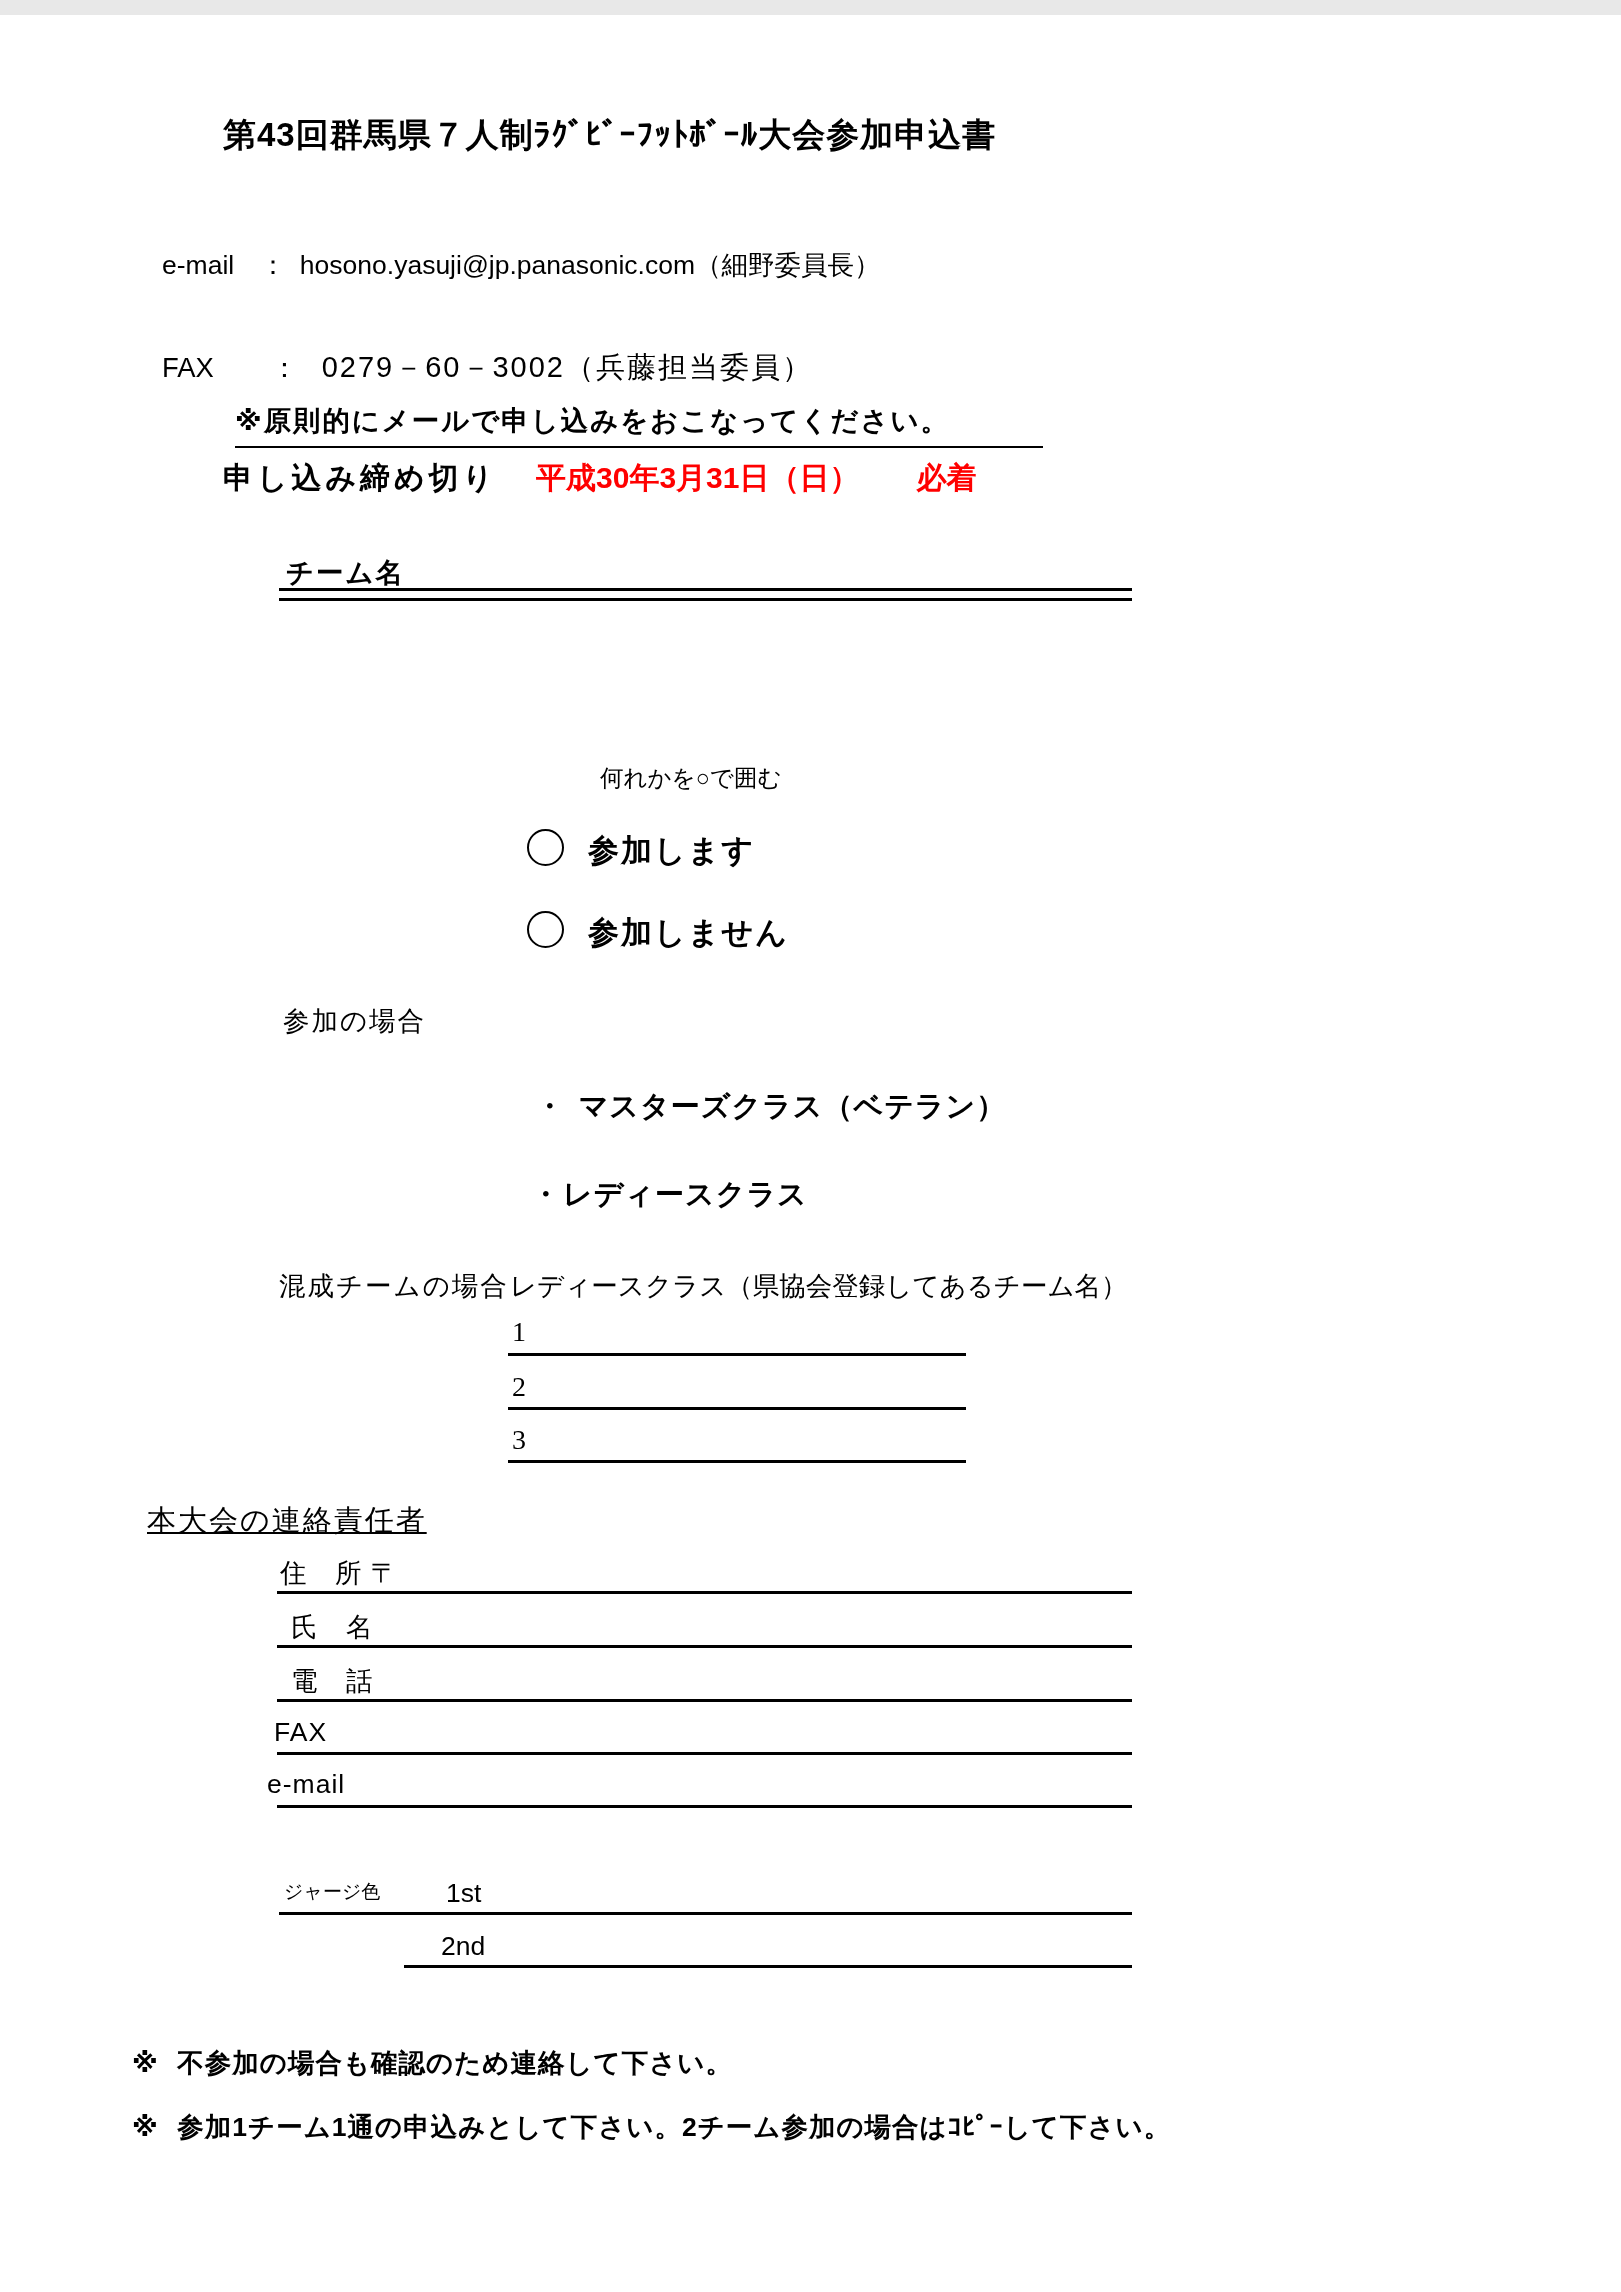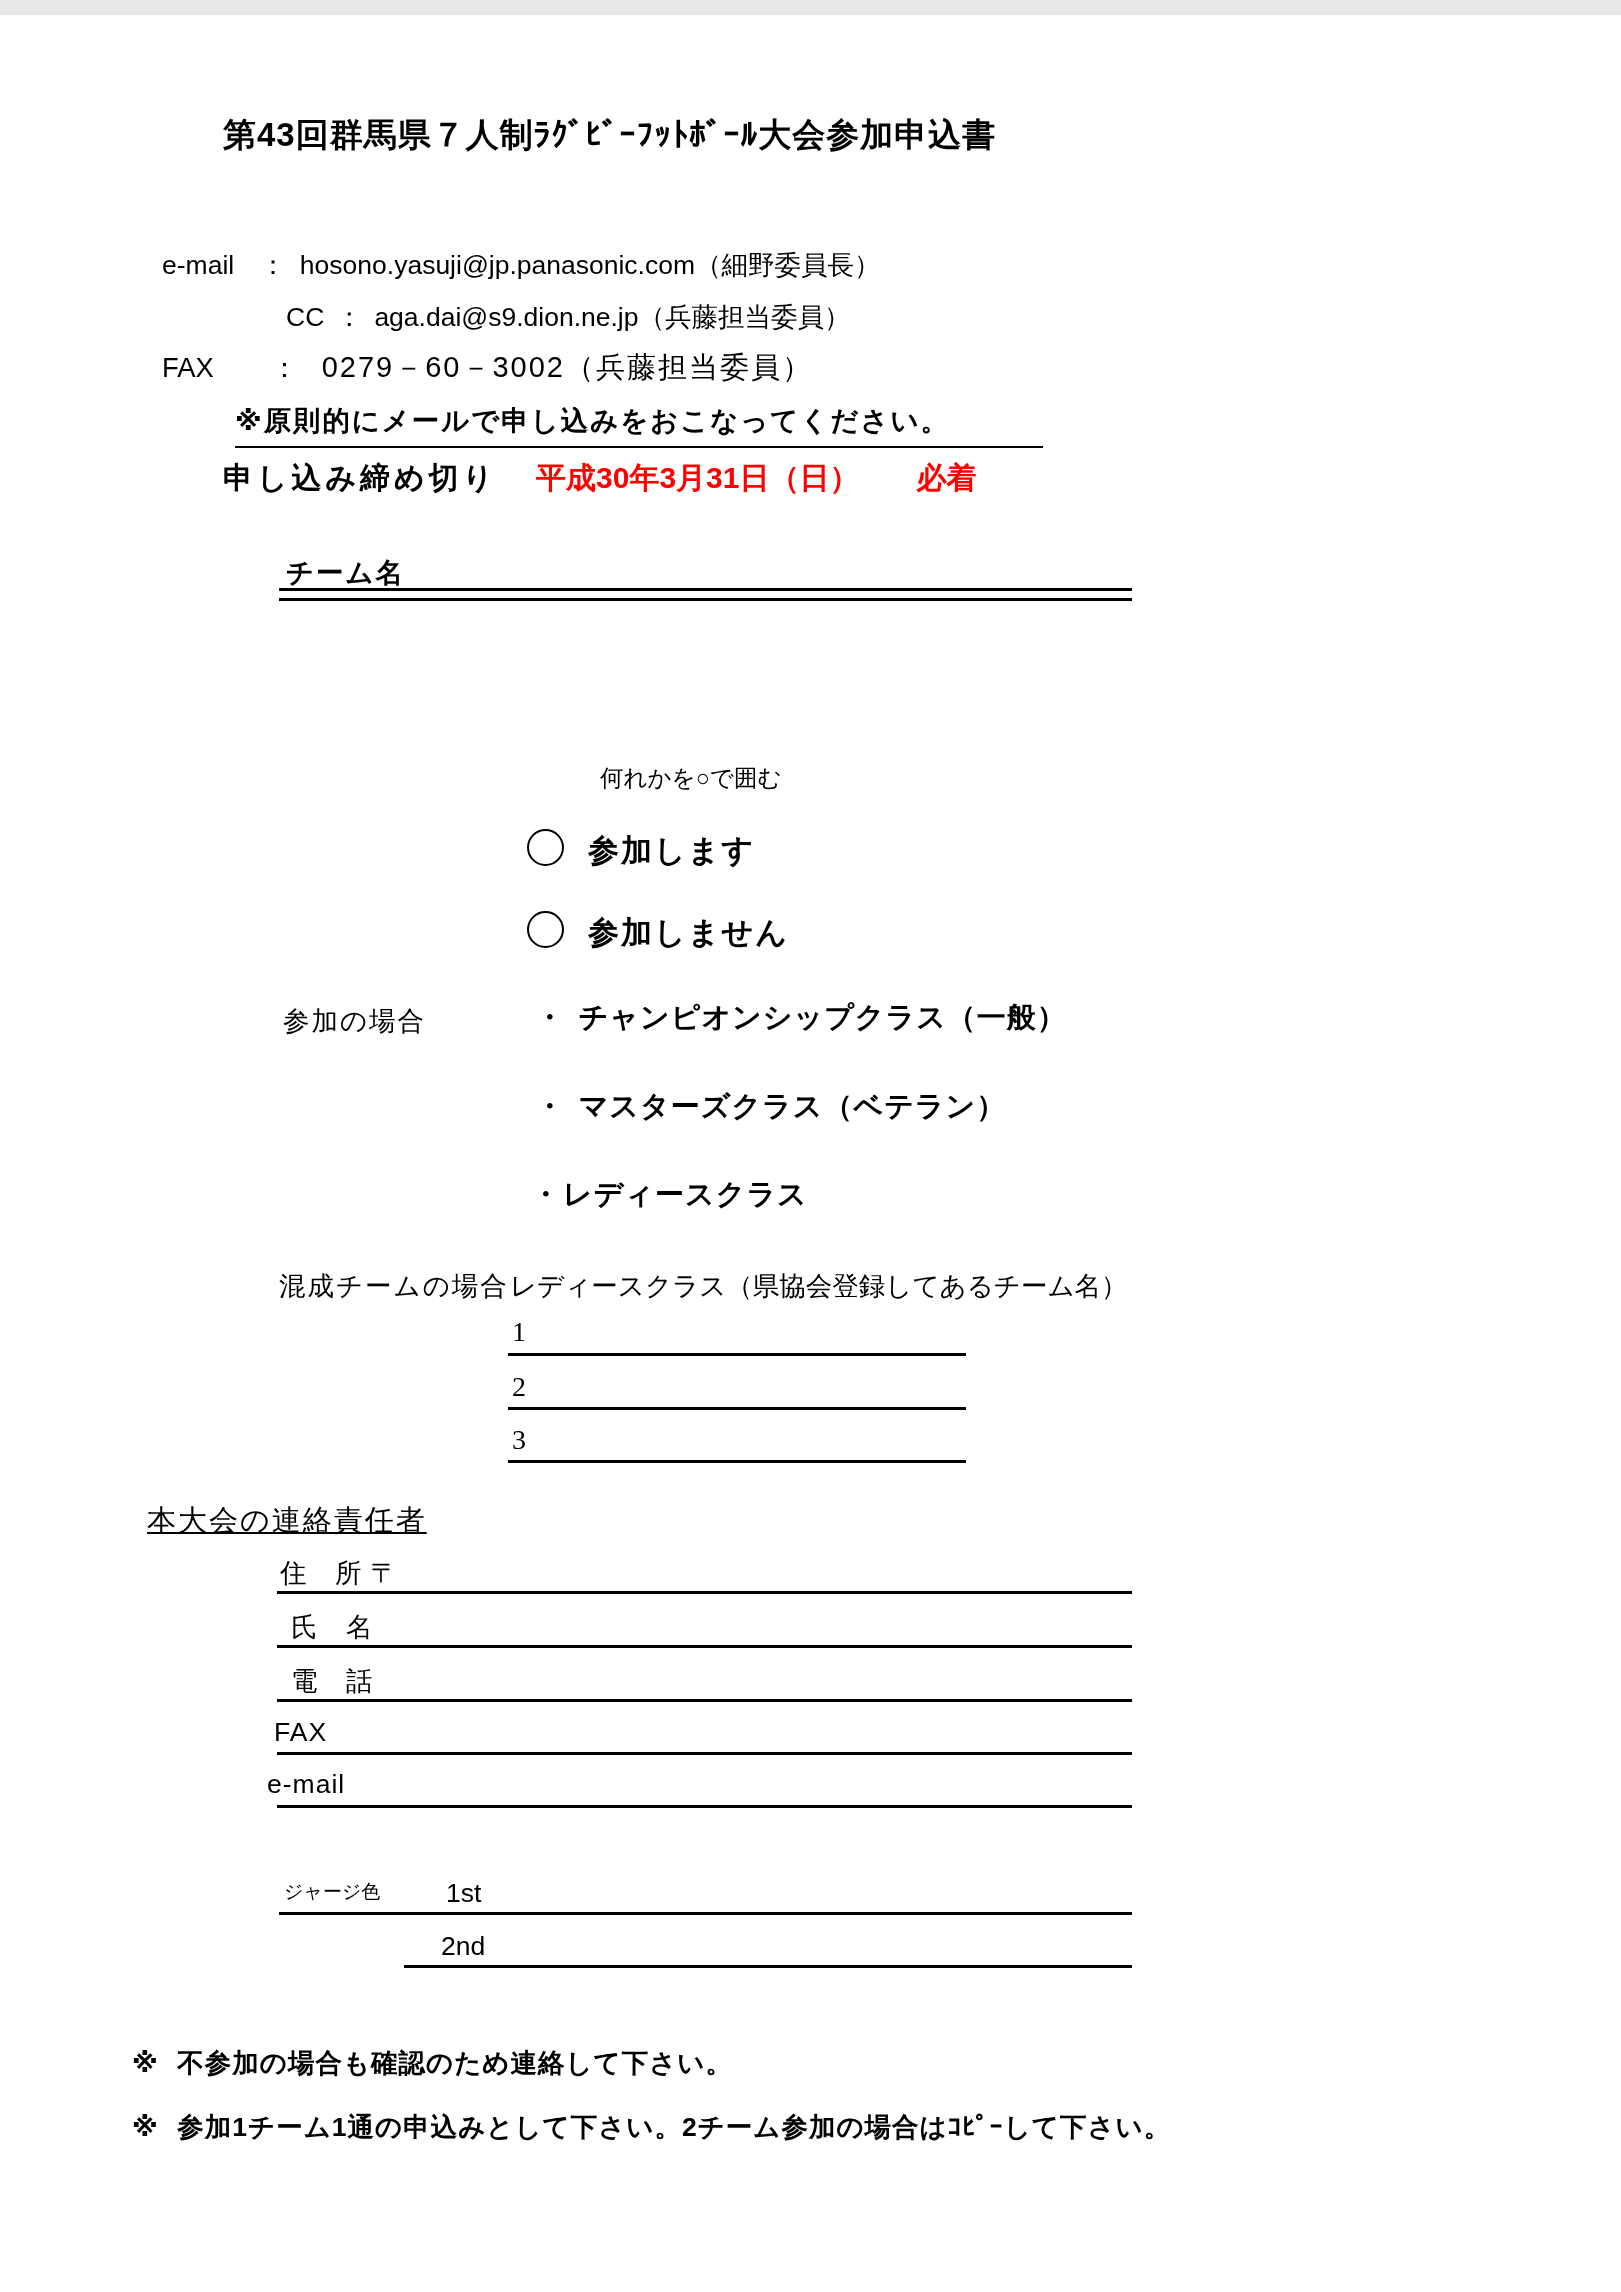--- a/index.html
+++ b/index.html
@@ -103,23 +103,20 @@
 <body>
 
 <div class="page">
 
   <div class="abs doc-title">第43回群馬県７人制ﾗｸﾞﾋﾞｰﾌｯﾄﾎﾞｰﾙ大会参加申込書</div>
 
   <div class="abs email-row">
     <span>e-mail</span><span class="colon">：</span><span class="val">hosono.yasuji@jp.panasonic.com（細野委員長）</span>
   </div>
 
-  <div class="abs cc-row">
-    <span>CC</span><span class="colon">：</span><span class="val">aga.dai@s9.dion.ne.jp（兵藤担当委員）</span>
-  </div>
 
   <div class="abs fax-row">
     <span>FAX</span><span class="colon">：</span><span class="val">0279－60－3002（兵藤担当委員）</span>
   </div>
 
   <div class="abs mail-note">※原則的にメールで申し込みをおこなってください。</div>
 
   <div class="abs deadline-row">
     <span class="d-label">申し込み締め切り</span><span class="d-date red">平成30年3月31日（日）</span><span class="d-must red">必着</span>
   </div>
@@ -130,23 +127,20 @@
   <div class="abs section-instruction serif">何れかを○で囲む</div>
 
   <div class="abs opt-circle circle-1"></div>
   <div class="abs opt-label-1">参加します</div>
 
   <div class="abs opt-circle circle-2"></div>
   <div class="abs opt-label-2">参加しません</div>
 
   <div class="abs class-condition serif">参加の場合</div>
 
-  <div class="abs class-item class-item-1">
-    <span>・</span><span class="gap">チャンピオンシップクラス（一般）</span>
-  </div>
   <div class="abs class-item class-item-2">
     <span>・</span><span class="gap">マスターズクラス（ベテラン）</span>
   </div>
   <div class="abs class-item class-item-3">
     <span>・</span><span class="gap">レディースクラス</span>
   </div>
 
   <div class="abs mixed-condition serif">混成チームの場合</div>
   <div class="abs mixed-instruction serif">レディースクラス（県協会登録してあるチーム名）</div>
 

